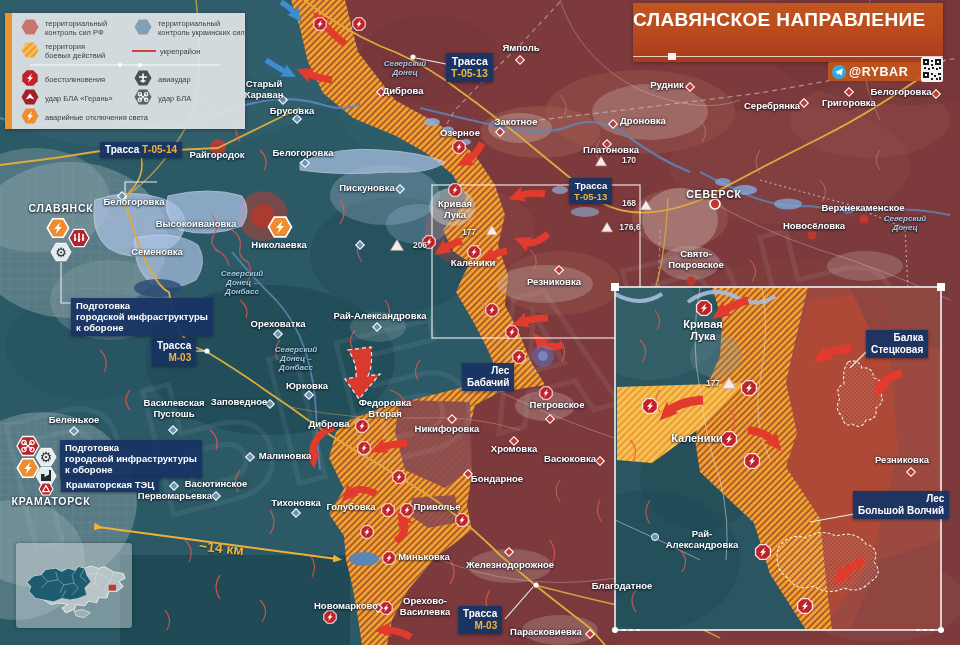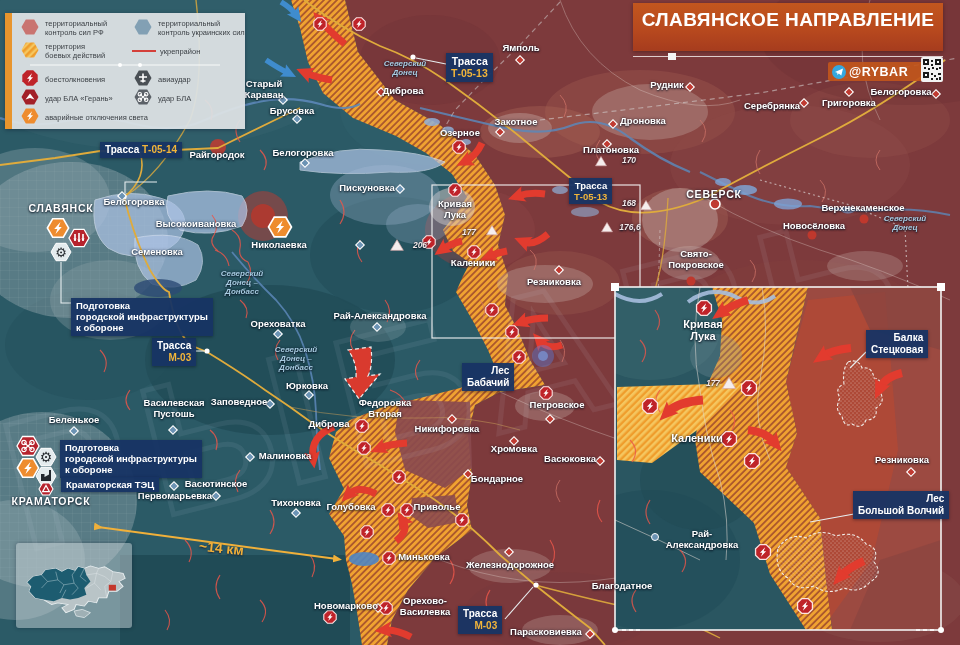--- a/index.html
+++ b/index.html
@@ -1,28 +1,28 @@
 <!DOCTYPE html>
 <html><head><meta charset="utf-8"><style>
 html,body{margin:0;padding:0}
 #map{position:relative;width:960px;height:645px;background:#2b5a66;font-family:"Liberation Sans",sans-serif;overflow:hidden}
 #base{position:absolute;left:0;top:0}
 .t{position:absolute;color:#fff;font-weight:bold;font-size:9.5px;line-height:1.12;text-align:center;transform:translateX(-50%);text-shadow:0 1px 2px rgba(5,15,30,.85),0 0 3px rgba(5,15,30,.6);white-space:nowrap;z-index:5}
 .city{font-size:10.5px;letter-spacing:.8px}
 .ins{font-size:11px}
 .canal{color:#a9cce2;font-style:italic;font-size:8px;font-weight:bold;line-height:1.15}
 .dnr{color:rgba(215,228,234,.82);font-size:8.5px;letter-spacing:1.6px;line-height:1.5}
-.elev{color:#f3e9e9;font-style:italic;font-weight:bold;font-size:8.5px}
+.elev{color:#f3e9e9;font-weight:bold;font-size:8.5px}
 .bb{position:absolute;background:rgba(23,52,100,.95);color:#fff;font-weight:bold;font-size:10px;line-height:1.18;padding:2px 5px;text-align:right;z-index:6;box-shadow:0 1px 3px rgba(0,0,20,.4)}
 .bb .y{color:#f2b53a}
 .lft{text-align:left}
 .km{position:absolute;color:#f0b03a;font-weight:bold;font-size:14px;transform:rotate(6deg);text-shadow:0 1px 2px rgba(20,20,40,.8);z-index:5}
 #leg{position:absolute;left:5px;top:13px;width:233px;height:116px;background:rgba(221,226,228,.94);border-left:7px solid #e8952d;z-index:20;box-shadow:0 1px 4px rgba(0,0,30,.35)}
 .li{position:absolute;color:#3c4146;font-size:7.5px;line-height:1.25;font-weight:normal;white-space:nowrap}
-#ttl{position:absolute;left:633px;top:3px;width:310px;height:48px;background:linear-gradient(180deg,#c2561e 0%,#b8491e 55%,#a63c1e 100%);z-index:20;text-align:center;color:#fff;box-shadow:0 1px 4px rgba(40,10,0,.4)}
+#ttl{position:absolute;left:633px;top:3px;width:310px;height:59px;background:linear-gradient(180deg,#c2561e 0%,#b8491e 55%,#a63c1e 100%);z-index:20;color:#fff;box-shadow:0 1px 4px rgba(40,10,0,.4)}
 #ttl .t1{font-size:19px;font-weight:bold;letter-spacing:.4px;margin-top:6px;white-space:nowrap}
 #ttl .t2{font-size:12.5px;font-weight:bold;margin-top:2px;white-space:nowrap}
 #tline{position:absolute;left:633px;top:56px;width:310px;height:1px;background:rgba(255,255,255,.75);z-index:20}
 #tsq{position:absolute;left:668px;top:53px;width:8px;height:7px;background:#f4f4f4;z-index:20}
 #ryb{position:absolute;left:828px;top:62px;width:96px;height:19px;background:rgba(193,86,28,.92);border-radius:2px;z-index:20}
 #ryb .tg{position:absolute;left:4px;top:2.5px;width:14px;height:14px;border-radius:50%;background:#35a8de}
 #ryb .tx{position:absolute;left:21px;top:3px;font-size:12.5px;font-weight:bold;color:#fff;letter-spacing:.5px}
 #qr{position:absolute;left:921px;top:57px;width:22px;height:25px;background:#f2f2f2;border-radius:2px;z-index:20}
 #ua{position:absolute;left:16px;top:543px;width:116px;height:85px;background:rgba(200,210,214,.5);border-radius:3px;z-index:18;box-shadow:0 0 4px rgba(0,0,30,.3)}
 </style></head><body>

